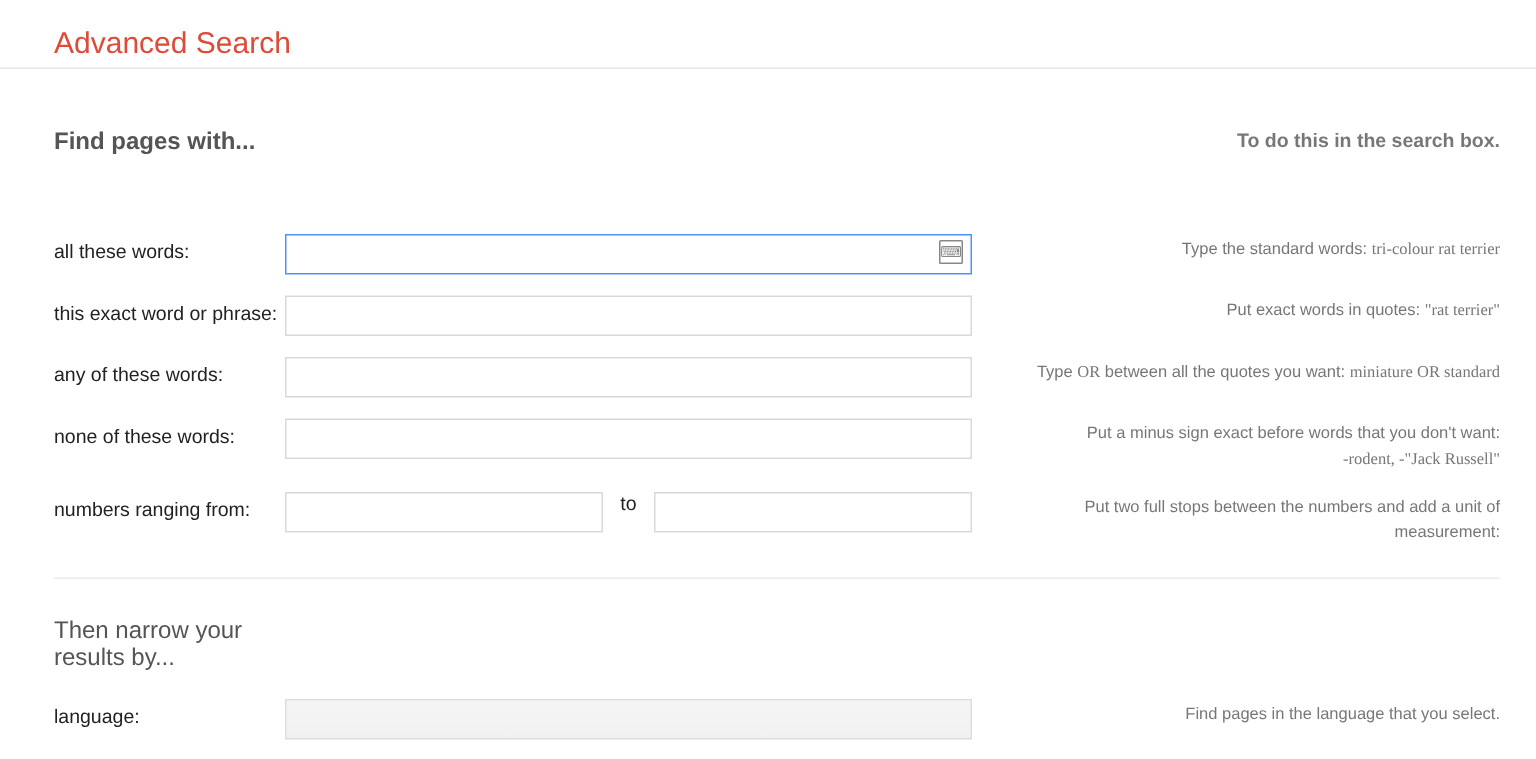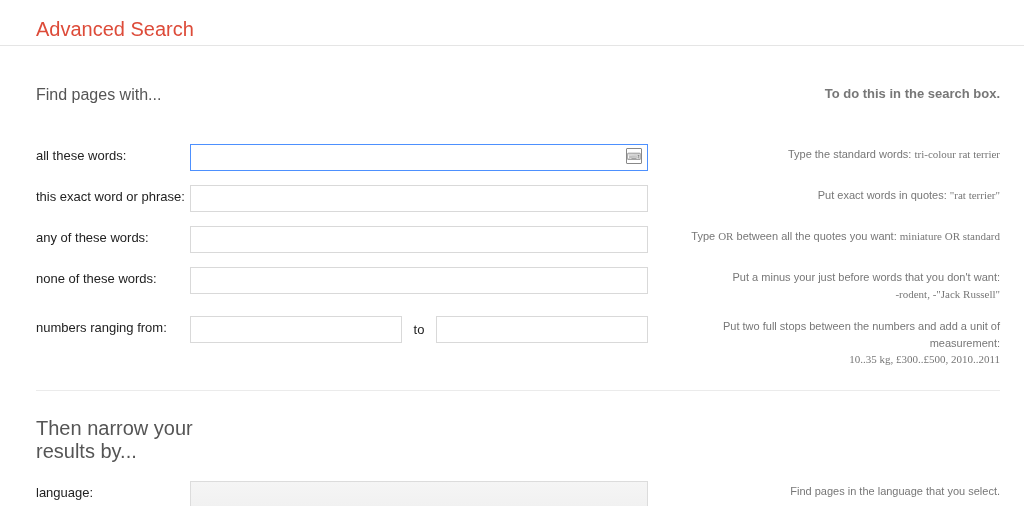--- a/index.html
+++ b/index.html
@@ -1,30 +1,30 @@
 <!DOCTYPE html>
 <html><head>
 <meta charset="utf-8">
 <style>
 * { box-sizing: border-box; margin: 0; padding: 0; }
 body { font-family: Arial, sans-serif; font-size: 13px; color: #222; background: #fff; }
 .header { padding: 18px 0 4px 36px; border-bottom: 1px solid #e5e5e5; }
 .header h1 { font-size: 20px; font-weight: 400; color: #dd4b39; }
 .container { max-width: 1000px; padding: 36px 0 0 36px; }
-.section-title { font-size: 16px; color: #555; font-weight: 400; margin-bottom: 16px; }
-.section-title-b { font-size: 20px; color: #555; font-weight: 400; margin-bottom: 18px; max-width:160px; }
+.section-title { font-size: 16px; color: #555; font-weight: 700; margin-bottom: 28px; }
+.section-title-b { font-size: 16px; color: #555; font-weight: 400; margin-bottom: 18px; max-width:160px; }
 .row { display: flex; align-items: flex-start; margin-bottom: 14px; min-height: 27px; }
 .row-sel { display: flex; align-items: flex-start; margin-bottom: 14px; min-height: 27px; }
 .label-col { width: 154px; flex-shrink: 0; font-size: 13px; color: #222; padding-top: 4px; }
 .input-col { width: 458px; flex-shrink: 0; }
 .hint-col { flex: 1; padding-left: 22px; font-size: 11px; color: #777; padding-top: 2px; line-height: 1.5; text-align: right; }
 .hint-head { font-size: 13px; font-weight: 700; color: #777; }
 input[type=text].std { width: 100%; height: 27px; border: 1px solid #d9d9d9; padding: 0 8px; font-size: 13px; background:#fff; }
 input.focused { border-color: #4d90fe !important; }
-.range-wrap { display: flex; align-items: center; width: 100%; }
+.range-wrap { display: flex; width: 100%; }
 .range-wrap input { flex: 1; }
 .range-to { padding: 0 12px; font-size: 13px; color: #222; }
 .dropdown { width: 100%; height: 27px; background: linear-gradient(#f5f5f5,#f1f1f1); border: 1px solid #dcdcdc; display:flex; align-items:center; justify-content:space-between; padding:0 8px; cursor:pointer; }
 .divider { border-top: 1px solid #ebebeb; margin: 22px 0 26px 0; }
 .hint-col .mono { font-family: Liberation Serif, serif; }
 .kbd-icon { position:absolute; right:6px; top:4px; width:16px; height:16px; border:1px solid #888; color:#888; display:flex; align-items:center; justify-content:center; font-size:10px; border-radius:1px; }
 .rel { position:relative; }
 </style>
 </head>
 <body>
@@ -60,33 +60,33 @@
 
   <div class="row">
     <div class="label-col">any of these words:</div>
     <div class="input-col"><input type="text" class="std" style=""></div>
     <div class="hint-col"><span>Type </span><span class="mono">OR</span><span> between all the quotes you want:</span> <span class="mono">miniature OR standard</span></div>
   </div>
 
   <div class="row">
     <div class="label-col">none of these words:</div>
     <div class="input-col"><input type="text" class="std" style=""></div>
-    <div class="hint-col"><span>Put a minus your just before words that you don't want:</span><br><span class="mono">-rodent, -"Jack Russell"</span></div>
+    <div class="hint-col"><span>Put a minus sign exact before words that you don't want:</span><br><span class="mono">-rodent, -"Jack Russell"</span></div>
   </div>
 
   <div class="row">
     <div class="label-col">numbers ranging from:</div>
     <div class="input-col">
       <div class="range-wrap">
         <input type="text" class="std" style="">
         <span class="range-to">to</span>
         <input type="text" class="std" style="">
       </div>
     </div>
-    <div class="hint-col"><span>Put two full stops between the numbers and add a unit of measurement:</span><br><span class="mono">10..35 kg, £300..£500, 2010..2011</span></div>
+    <div class="hint-col"><span>Put two full stops between the numbers and add a unit of measurement:</span><br></div>
   </div>
 
   <div class="divider"></div>
 
   <div class="section-title-b">Then narrow your results by...</div>
 
   <div class="row-sel">
     <div class="label-col">language:</div>
     <div class="input-col">
       <div class="dropdown">

